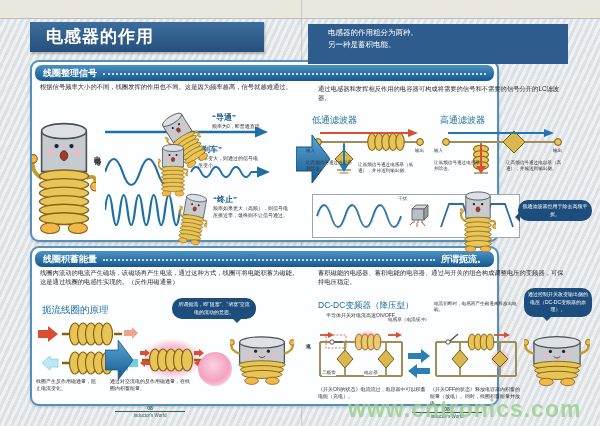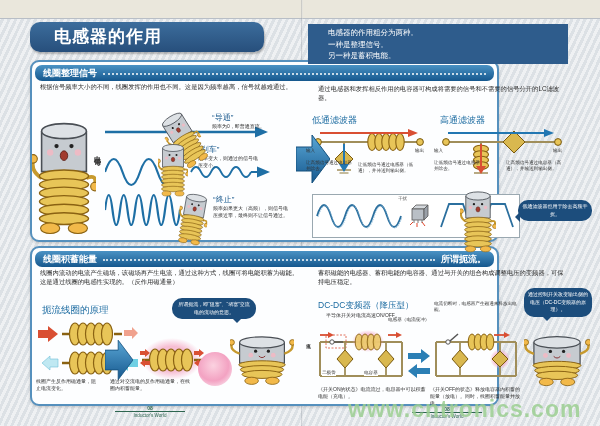--- a/index.html
+++ b/index.html
@@ -4,35 +4,35 @@
 <style>
   html,body{margin:0;padding:0;}
   body{font-family:"Liberation Sans","DejaVu Sans",sans-serif;}
   .stage{position:relative;width:600px;height:426px;overflow:hidden;
     background:#e6e9ec;
     background-image:repeating-linear-gradient(115deg,rgba(255,255,255,.35) 0 3px,rgba(190,200,208,.25) 3px 6px);}
   .abs{position:absolute;}
   .topstrip{left:0;top:0;width:600px;height:18px;background:#eae7dc;border-bottom:1px solid #b8bec6;}
   .fold{left:301px;top:0;width:2px;height:426px;background:linear-gradient(90deg,rgba(90,100,115,.30),rgba(255,255,255,.35));z-index:1;}
   .title-bar{left:30px;top:22px;width:234px;height:30px;background:linear-gradient(180deg,#3c6d9c,#274f7c);
-    color:#fff;font-weight:bold;font-size:17px;line-height:30px;padding-left:24px;box-sizing:border-box;
-    box-shadow:1px 2px 2px rgba(0,0,0,.25);letter-spacing:1px;z-index:2;border-radius:10px;}
+    color:#fff;font-weight:bold;font-size:17px;line-height:30px;padding-left:16px;box-sizing:border-box;
+    box-shadow:1px 2px 2px rgba(0,0,0,.25);letter-spacing:1px;z-index:2;}
   .intro-box{left:308px;top:24px;width:260px;height:40px;background:#2e5c8c;color:#fff;
     font-size:7.5px;line-height:1.55;padding:3px 20px;box-sizing:border-box;z-index:2;}
   .panel{position:absolute;left:30px;width:469px;background:#fdfeff;border:2px solid #5590bd;border-radius:9px;
     box-sizing:border-box;box-shadow:0 1px 3px rgba(0,0,0,.18);z-index:1;}
   .p1{top:60px;height:182px;}
   .p2{top:246px;height:160px;}
   .phead{position:absolute;left:3px;right:3px;top:3px;height:16px;border-radius:7px;
     background:linear-gradient(180deg,#4a92c4,#16588e);display:flex;align-items:center;gap:6px;
     color:#fff;font-weight:bold;font-size:9px;padding:0 8px;}
   .leader{flex:1;height:0;border-top:2px dotted rgba(255,255,255,.75);margin-top:1px;}
   .para{font-size:6.3px;line-height:1.45;color:#2a2a2a;z-index:2;}
   .bhead{font-size:9px;font-weight:normal;color:#1a6aa0;z-index:2;}
-  .qlabel{font-size:8px;font-weight:normal;color:#17578c;z-index:3;}
+  .qlabel{font-size:8px;font-weight:bold;color:#17578c;z-index:3;}
   .tiny{font-size:5px;line-height:1.35;color:#333;z-index:3;}
   .micro{font-size:4.6px;line-height:1.3;color:#333;z-index:3;}
   .vtext{writing-mode:vertical-rl;text-orientation:upright;letter-spacing:2px;font-weight:bold;font-size:7px;color:#333;z-index:2;}
   .vmicro{writing-mode:vertical-rl;text-orientation:upright;font-size:4.6px;color:#333;z-index:3;}
   .bubble{background:#1c4d7c;color:#fff;border-radius:10px;padding:3px 4px;font-size:5px;line-height:1.5;
     text-align:center;z-index:6;box-sizing:border-box;}
   .bubble:after{content:"";position:absolute;width:0;height:0;border:5px solid transparent;}
   .tail-l:after{left:-8px;top:12px;border-right-color:#1c4d7c;}
   .tail-b:after{left:18px;bottom:-9px;border-top-color:#1c4d7c;}
   .tail-br:after{right:14px;bottom:-9px;border-top-color:#1c4d7c;}
@@ -124,21 +124,20 @@
     </defs>
   </svg>
 
   <div class="abs topstrip"></div>
   <div class="abs fold"></div>
 
   <div class="abs title-bar">电感器的作用</div>
 
   <div class="abs intro-box">
     <div>电感器的作用粗分为两种。</div>
-    <div>一种是整理信号。</div>
     <div>另一种是蓄积电能。</div>
   </div>
 
   <section class="panel p1">
     <div class="phead">
       <span>线圈整理信号</span>
       <span class="leader"></span>
     </div>
   </section>
 

